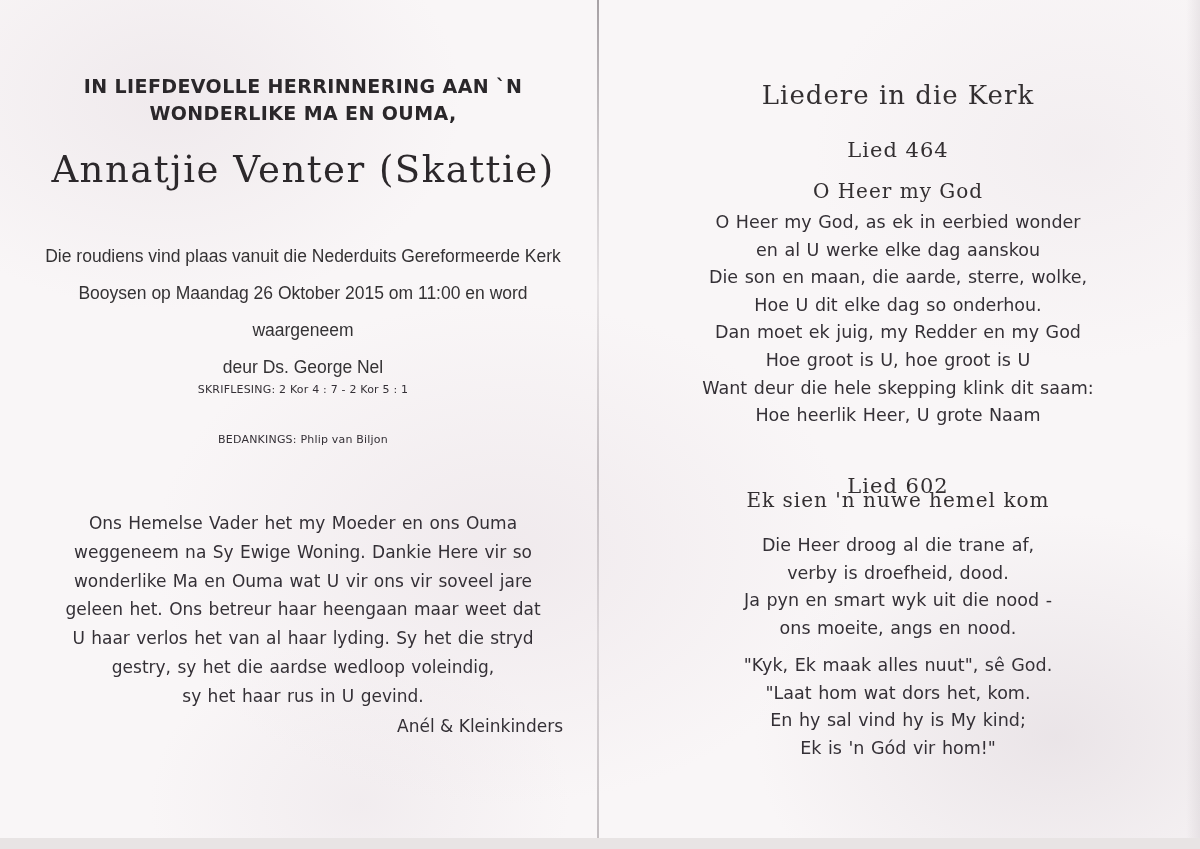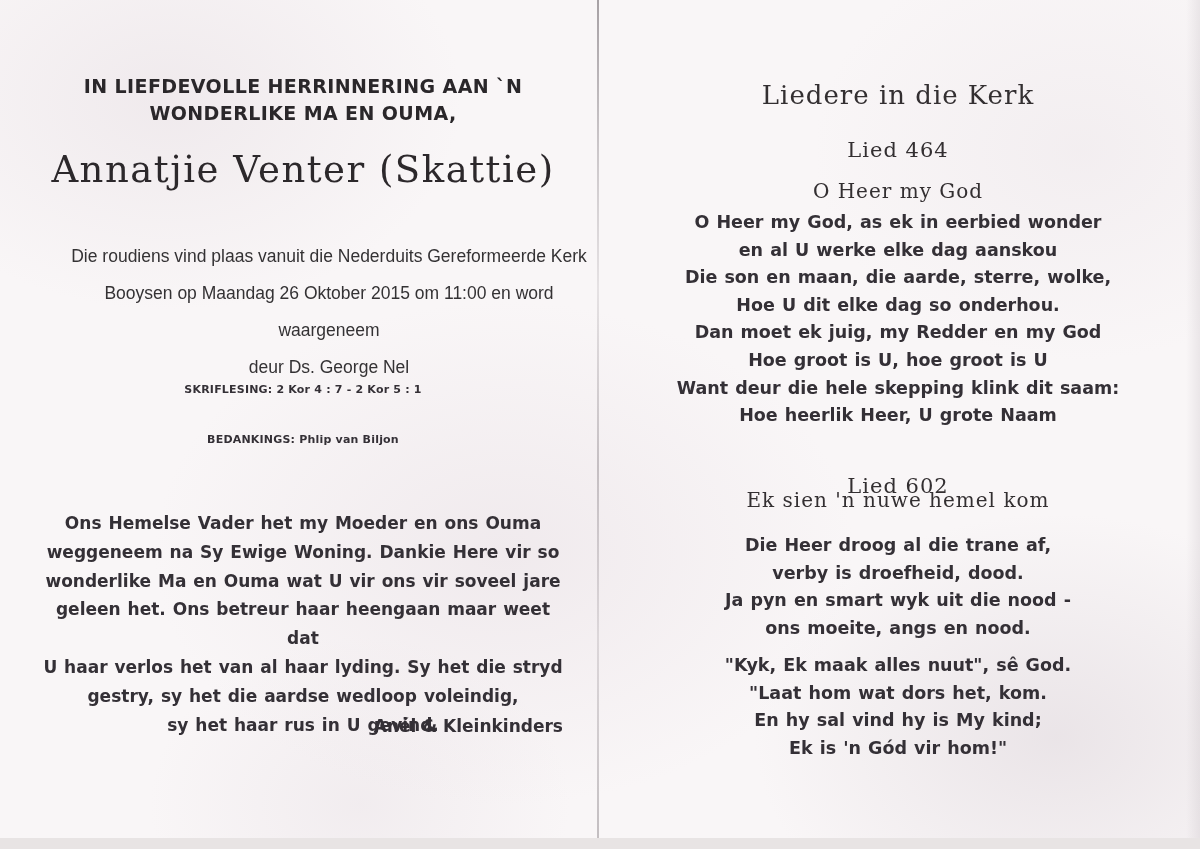--- a/index.html
+++ b/index.html
@@ -26,25 +26,25 @@
   .hdr{
     font-family:"DejaVu Sans", sans-serif;
     font-weight:bold;font-size:19px;line-height:27px;
     letter-spacing:.4px;color:#2a272a;
   }
   .name{
     font-family:"DejaVu Serif", serif;
     font-size:37px;letter-spacing:1.5px;color:#2c282b;
   }
   .service{
-    font-size:17.5px;line-height:37px;color:#343234;margin-left:26px;
+    font-size:17.5px;line-height:37px;color:#343234;
   }
   .roundbold{
     font-family:"DejaVu Sans", sans-serif;
-    font-weight:bold;color:#343036;
+    font-weight:normal;color:#343036;
   }
   .labelline{font-size:11px;letter-spacing:.2px;}
   .tribute{font-size:17px;line-height:28.8px;word-spacing:1px;}
   .sig{font-size:17px;}
 
   
   .deco{
     font-family:"DejaVu Serif", serif;
     color:#332f31;letter-spacing:1px;
   }

